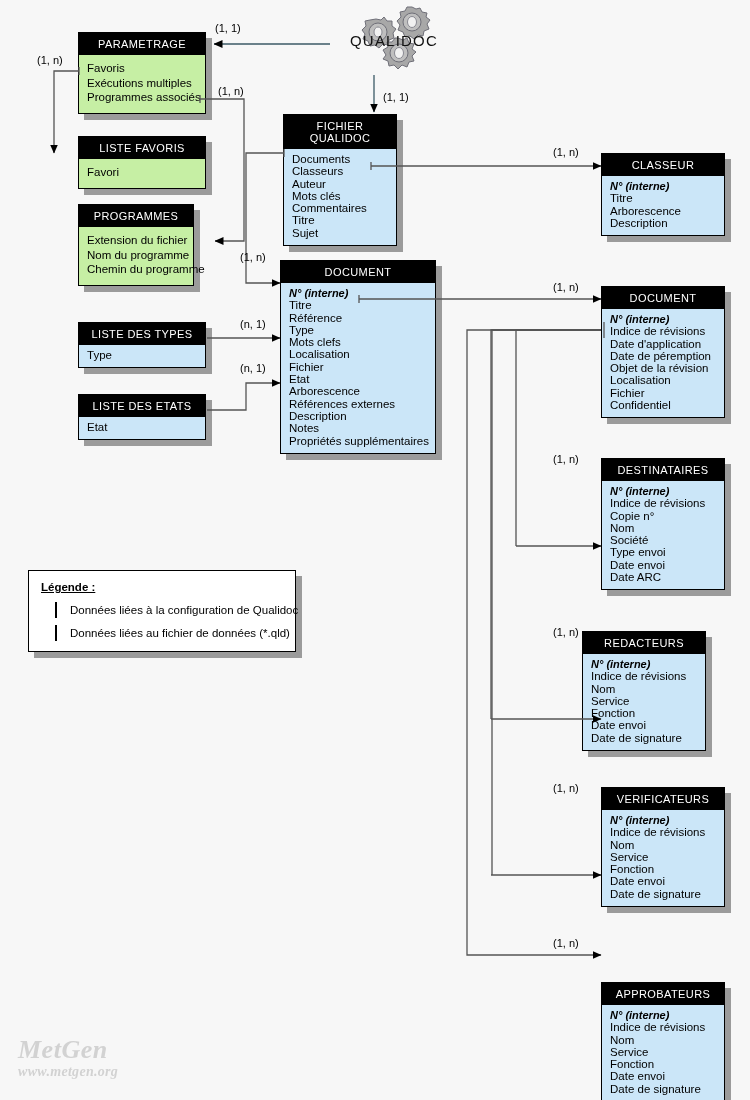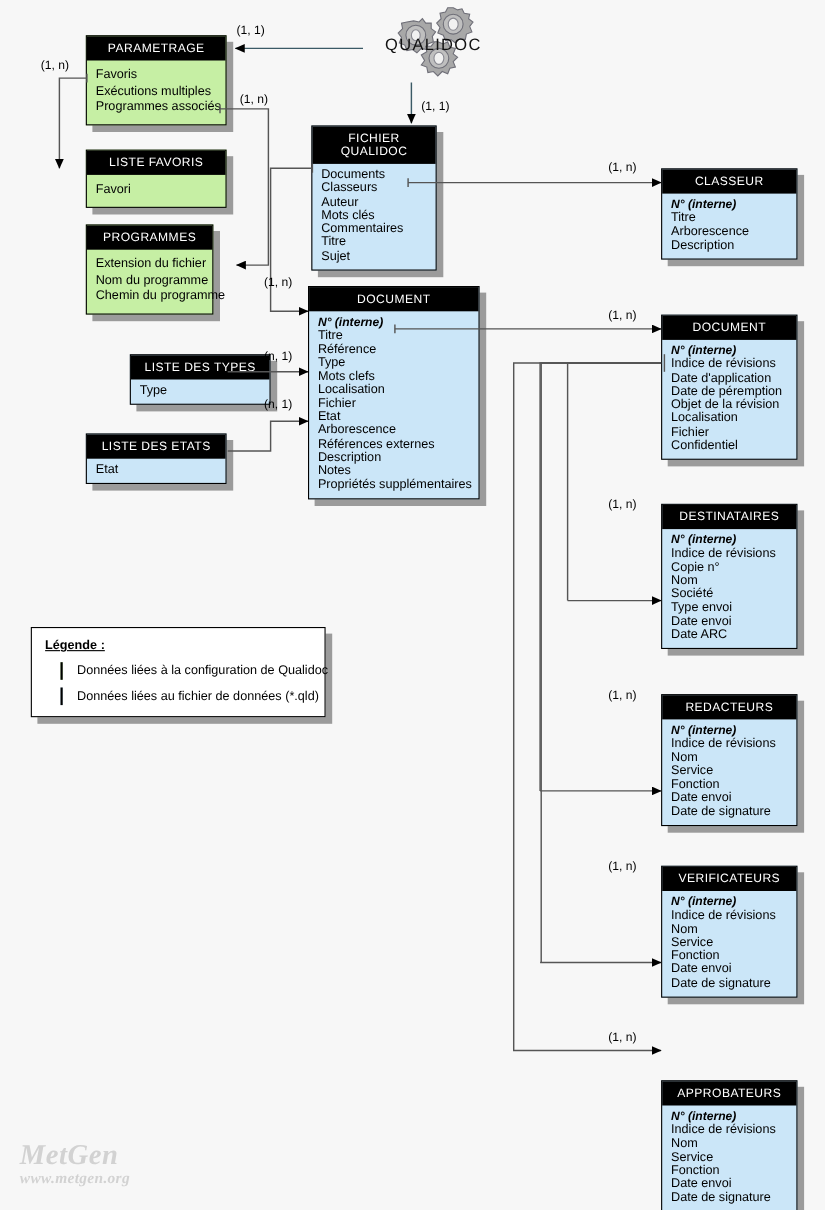--- a/index.html
+++ b/index.html
@@ -192,21 +192,21 @@
         <div class="shadow"></div>
         <div class="body">
           <div class="hdr">PROGRAMMES</div>
           <div class="fields">
             <div class="f">Extension du fichier</div>
             <div class="f">Nom du programme</div>
             <div class="f">Chemin du programme</div>
           </div>
         </div>
       </div>
-      <div class="ent blue" style="left: 78px; top: 322px; width: 128px; margin-left: 40px;">
+      <div class="ent blue" style="left: 78px; top: 322px; width: 128px;">
         <div class="shadow"></div>
         <div class="body">
           <div class="hdr">LISTE DES TYPES</div>
           <div class="fields">
             <div class="f">Type</div>
           </div>
         </div>
       </div>
       <div class="ent blue" style="left: 78px; top: 394px; width: 128px;">
         <div class="shadow"></div>
@@ -290,21 +290,21 @@
             <div class="f">Indice de révisions</div>
             <div class="f">Copie n°</div>
             <div class="f">Nom</div>
             <div class="f">Société</div>
             <div class="f">Type envoi</div>
             <div class="f">Date envoi</div>
             <div class="f">Date ARC</div>
           </div>
         </div>
       </div>
-      <div class="ent blue" style="left: 601px; top: 631px; width: 124px;">
+      <div class="ent blue" style="left: 582px; top: 631px; width: 124px;">
         <div class="shadow"></div>
         <div class="body">
           <div class="hdr">REDACTEURS</div>
           <div class="fields">
             <div class="f key">N° (interne)</div>
             <div class="f">Indice de révisions</div>
             <div class="f">Nom</div>
             <div class="f">Service</div>
             <div class="f">Fonction</div>
             <div class="f">Date envoi</div>

